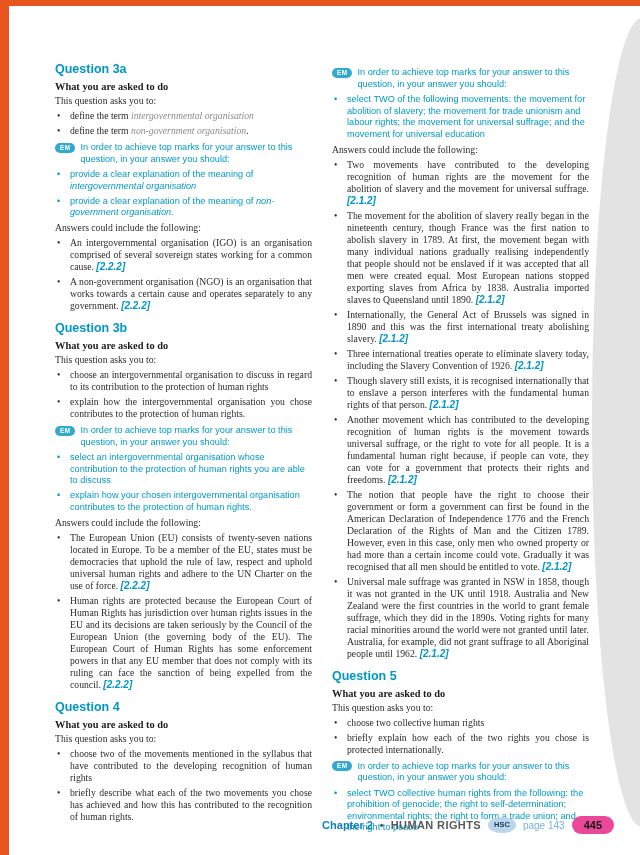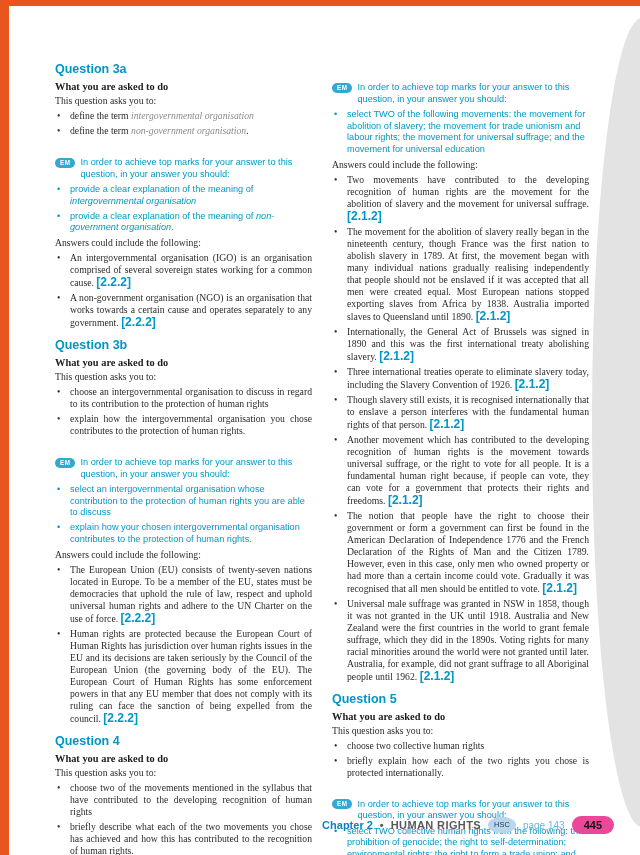--- a/index.html
+++ b/index.html
@@ -31,24 +31,24 @@
   }
   .body-p{font-size:9.7px;line-height:12px;margin:3px 0;}
   .bullet-list{list-style:none;margin:1px 0 2px 0;padding:0;}
   .bullet-list li{position:relative;padding-left:15px;margin:3px 0;font-size:9.7px;line-height:12px;}
   .bullet-list li::before{content:"\2022";position:absolute;left:2px;top:0;}
   .serif-list li{text-align:justify;}
   .serif-list li::before{color:#2b2b2b;}
   .term{font-style:italic;color:#8c8c8c;}
   .ref{
     font-family:"Liberation Sans", sans-serif;font-weight:bold;
-    color:#0096c8;font-size:12px;white-space:nowrap;
+    color:#0096c8;font-size:10px;white-space:nowrap;font-style:italic;
   }
   .em-row{
-    display:flex;gap:5px;margin:20px 0 4px 0;
+    display:flex;gap:5px;margin:5px 0 4px 0;
     font-family:"Liberation Sans", sans-serif;
     font-size:9.2px;line-height:11.5px;color:#0099c4;
   }
   .em-badge{
     flex:0 0 auto;align-self:flex-start;margin-top:0.5px;
     background:#33a9cf;color:#ffffff;
     font-size:6.3px;font-weight:bold;letter-spacing:0.5px;
     border-radius:8px;padding:2px 5px;line-height:1;
   }
   .em-list li{
@@ -59,21 +59,21 @@
   .em-term{font-style:italic;}
   .footer{
     position:absolute;right:26px;bottom:21px;z-index:2;
     display:flex;align-items:center;gap:7px;
     font-family:"Liberation Sans", sans-serif;white-space:nowrap;
   }
   .footer-chapter{color:#0d80c0;font-weight:bold;font-size:11px;}
   .footer-sep{color:#58595b;font-weight:bold;font-size:11px;}
   .footer-section{color:#58595b;font-weight:bold;font-size:11px;letter-spacing:0.4px;}
   .hsc-oval{
-    background:#b9d6ea;color:#16395c;font-size:7.5px;font-weight:normal;
+    background:#b9d6ea;color:#16395c;font-size:7.5px;font-weight:bold;
     border-radius:50%;padding:4px 6px;line-height:1;
   }
   .page-ref{color:#74b5d8;font-size:10px;}
   .page-pill{
     background:#ec4899;border-radius:10px;padding:3.5px 12px;
     color:#141414;font-weight:bold;font-size:11px;line-height:1;
   }
 </style>
 </head>
 <body>

